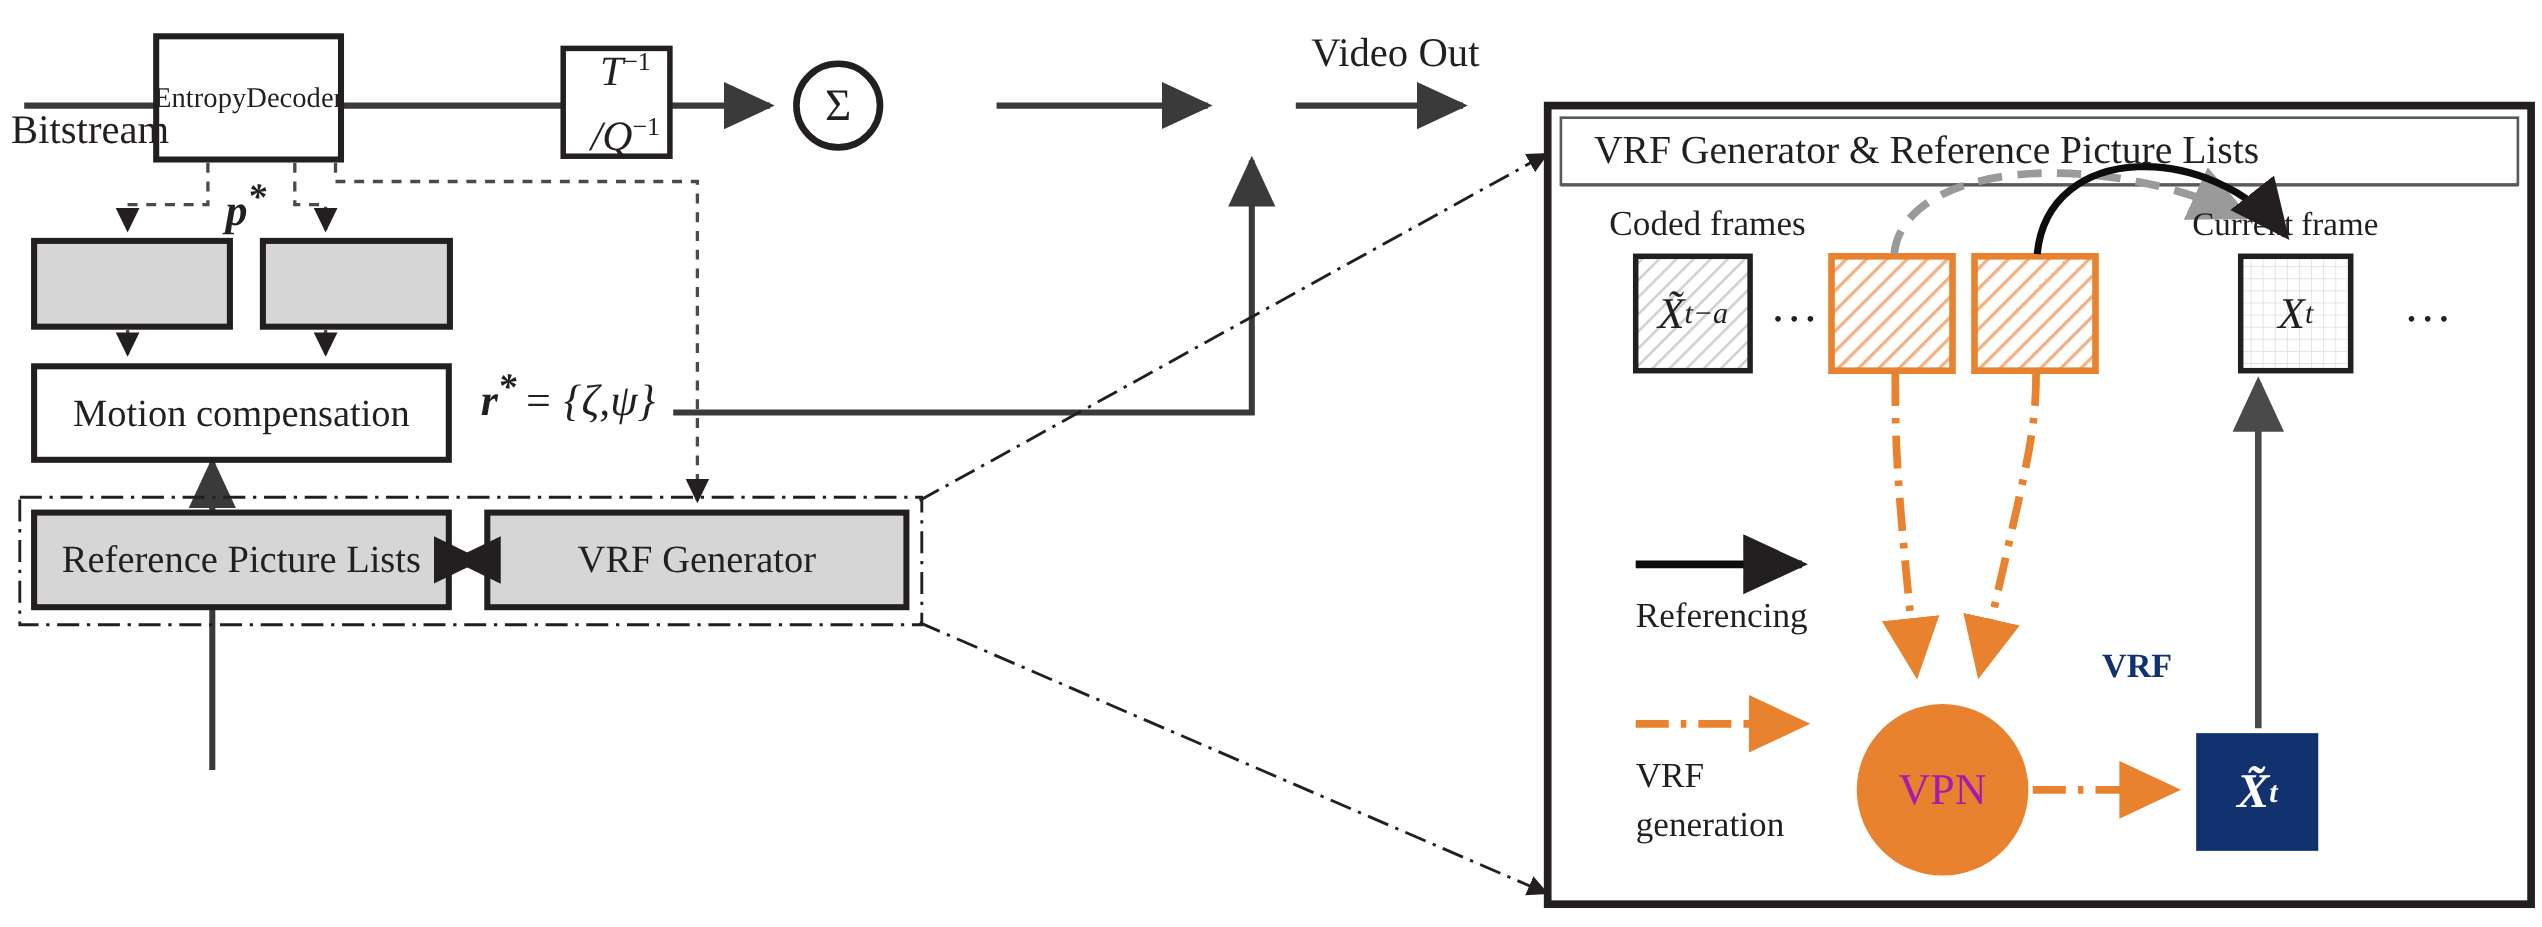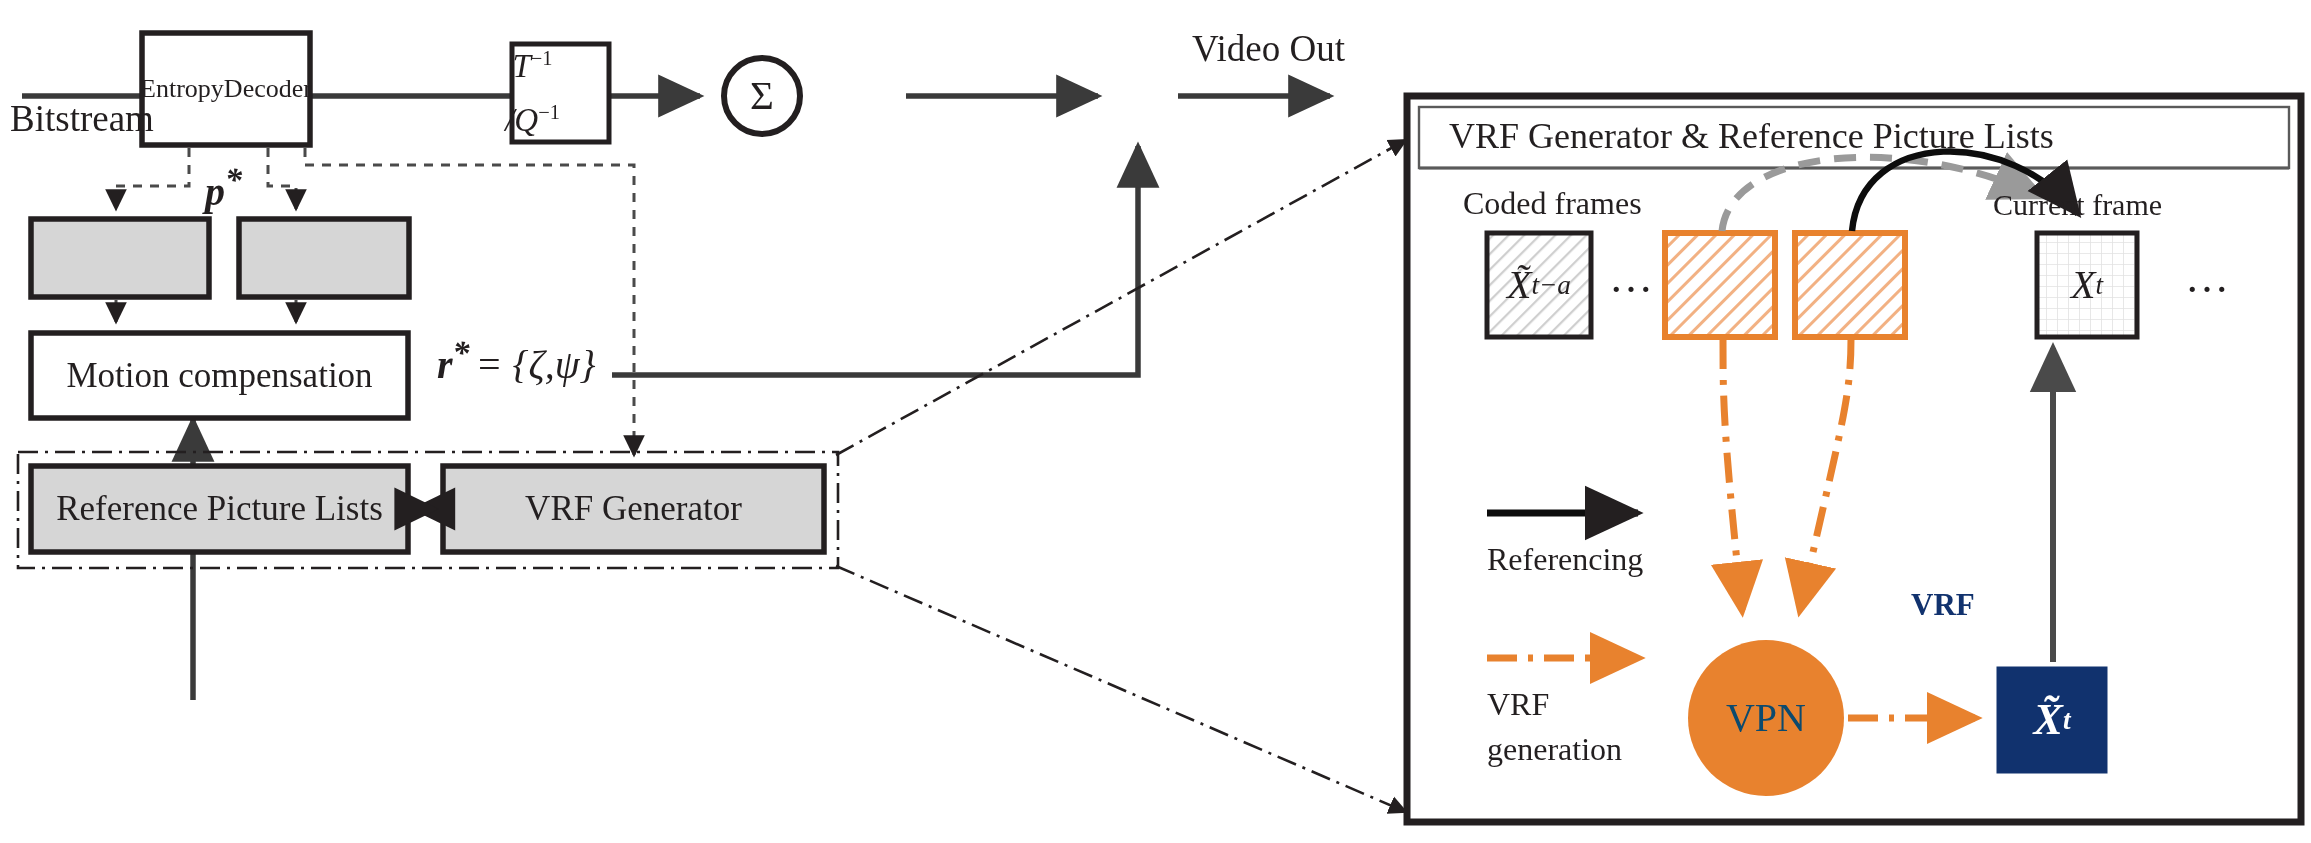--- a/index.html
+++ b/index.html
@@ -141,21 +141,21 @@
 
   <div class="lbl serif" style="left:10px;top:100px;font-size:37px;">Bitstream</div>
 
   <div class="lbl serif" style="left:1192px;top:30px;font-size:37px;">Video Out</div>
 
   <div class="boxtext serif" style="left:142px;top:33px;width:168px;height:112px;font-size:26px;flex-direction:row;text-align:right;">
     <span>Entropy</span>
     <span>Decoder</span>
   </div>
 
-  <div class="boxtext" style="left:484px;top:44px;width:97px;height:98px;font-size:33px;flex-direction:column;align-items:center;">
+  <div class="boxtext" style="left:520px;top:44px;width:97px;height:98px;font-size:38px;flex-direction:column;align-items:center;justify-content:space-between;">
     <span class="mathit"><span>T</span><sup style="font-size:.62em;font-style:normal;">−1</sup></span>
     <span class="mathit" style="margin-top:16px;"><span>/Q</span><sup style="font-size:.62em;font-style:normal;">−1</sup></span>
   </div>
 
   <div class="boxtext serif" style="left:724px;top:58px;width:76px;height:76px;font-size:41px;">Σ</div>
 
 
 
   <div class="boxtext serif" style="left:31px;top:333px;width:377px;height:85px;font-size:35px;">Motion compensation</div>
 
@@ -188,21 +188,21 @@
   </div>
 
   <div class="boxtext" style="left:1998px;top:668px;width:108px;height:104px;font-size:44px;color:#ffffff;font-weight:bold;">
     <span class="mathit">X̃</span>
       <sub style="font-size:.62em;font-style:italic;">t</sub>
   </div>
 
   <div class="lbl serif" style="left:1609px;top:256px;font-size:44px;letter-spacing:3px;">…</div>
   <div class="lbl serif" style="left:2185px;top:256px;font-size:44px;letter-spacing:3px;">…</div>
 
-  <div class="boxtext serif" style="left:1688px;top:640px;width:156px;height:156px;font-size:40px;color:#0c4a6e;">VPN</div>
+  <div class="boxtext serif" style="left:1688px;top:640px;width:156px;height:156px;font-size:40px;color:#a21caf;">VPN</div>
 
   <div class="lbl serif" style="left:1911px;top:589px;font-size:31px;font-weight:bold;color:#11326e;">VRF</div>
 
   <div class="lbl serif" style="left:1487px;top:543px;font-size:32px;">Referencing</div>
 
   <div class="lbl serif" style="left:1487px;top:688px;font-size:32px;">VRF</div>
   <div class="lbl serif" style="left:1487px;top:733px;font-size:32px;">generation</div>
 
 </div>
 

